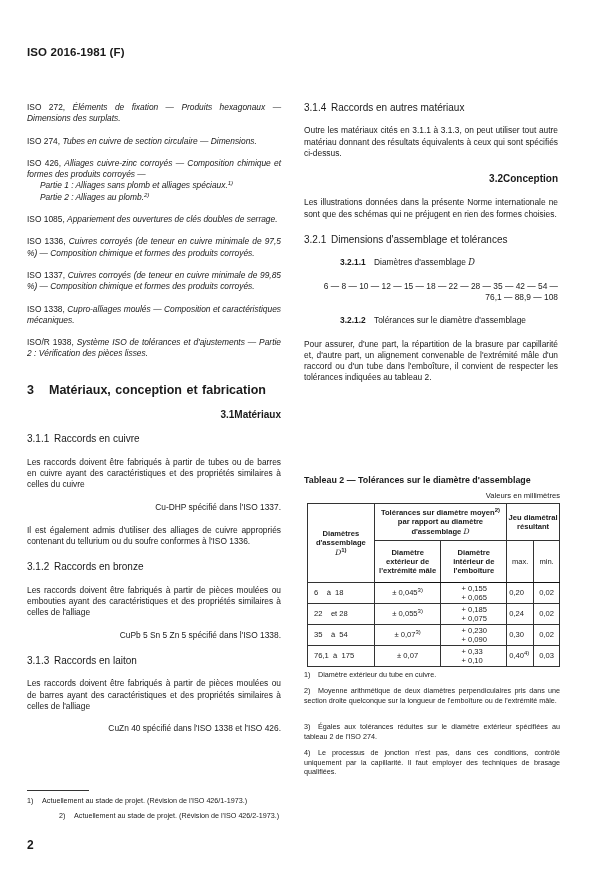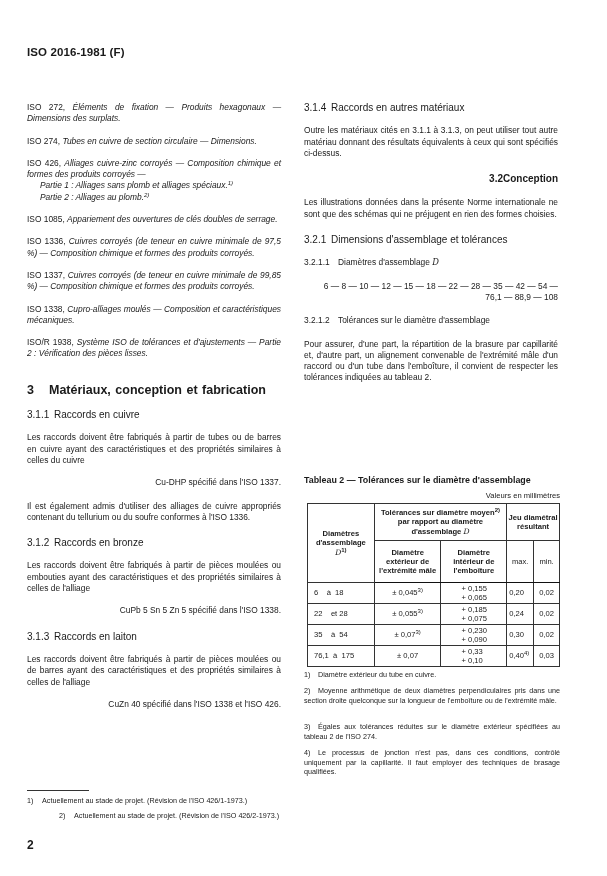--- a/index.html
+++ b/index.html
@@ -17,21 +17,21 @@
   .indent { padding-left: 13px; }
   .indent-p { padding-left: 13px; margin: 0 0 12px 0; text-align: right; }
   sup { font-size: 6px; vertical-align: 3px; line-height: 0; }
   .h1 { font-size: 12.5px; font-weight: bold; margin: 25px 0 13px 0; word-spacing: 1px; }
   .h1 .num { display: inline-block; width: 22px; }
   .h2 { font-size: 10px; font-weight: bold; margin: 0 0 13px 0; text-align: right; }
   .h2 .num { display: inline-block; width: 24px; }
   .h3 { font-size: 10px; font-weight: normal; margin: 0 0 12px 0; }
   .h3 .num { display: inline-block; width: 27px; }
   .h4 { font-size: 8.4px; margin: 0 0 12px 0; }
-  .h4 .num { font-weight: normal; display: inline-block; width: 34px; }
+  .h4 .num { font-weight: bold; display: inline-block; width: 34px; margin-left: 36px; }
   .dvar { font-family: "DejaVu Serif", serif; font-style: italic; }
   .footnote-rule { position: absolute; left: 27px; top: 790px; width: 62px; border-top: 0.8px solid #333; }
   .fn { position: absolute; left: 27px; font-size: 7.2px; width: 260px; }
   .fn .n { display: inline-block; width: 15px; }
   .pagenum { left: 27px; top: 838px; font-size: 12px; font-weight: bold; }
 
   .tbl-title { position: absolute; left: 304px; top: 475px; font-size: 8.9px; font-weight: bold; }
   .tbl-unit { position: absolute; left: 450px; top: 491px; width: 110px; text-align: right; font-size: 7.6px; }
   table.tol {
     position: absolute; left: 307px; top: 503px; width: 253px;
@@ -89,20 +89,23 @@
     <span>ISO 1338,</span>
     <span class="it">Cupro-alliages moulés — Composition et caractéristiques mécaniques.</span>
   </div>
   <div class="p">
     <span>ISO/R 1938,</span>
     <span class="it">Système ISO de tolérances et d'ajustements — Partie 2 : Vérification des pièces lisses.</span>
   </div>
 
   <div class="h1">
     <span class="num">3</span><span>Matériaux, conception et fabrication</span>
+  </div>
+  <div class="h2">
+    <span class="num">3.1</span><span>Matériaux</span>
   </div>
 
   <div class="h3">
     <span class="num">3.1.1</span><span>Raccords en cuivre</span>
   </div>
   <div class="p">Les raccords doivent être fabriqués à partir de tubes ou de barres en cuivre ayant des caractéristiques et des propriétés similaires à celles du cuivre</div>
   <div class="indent-p">Cu-DHP spécifié dans l'ISO 1337.</div>
   <div class="p" style="margin-bottom:14px;">Il est également admis d'utiliser des alliages de cuivre appropriés contenant du tellurium ou du soufre conformes à l'ISO 1336.</div>
 
   <div class="h3">

